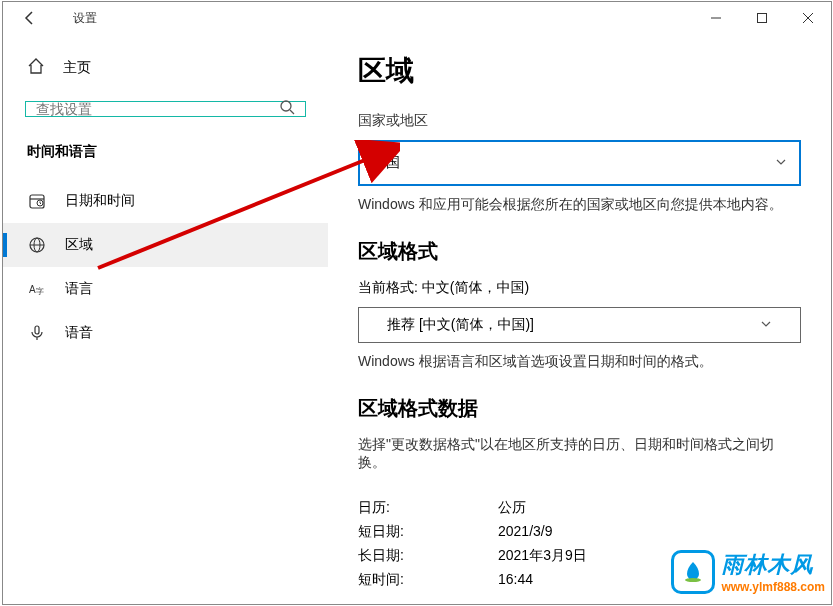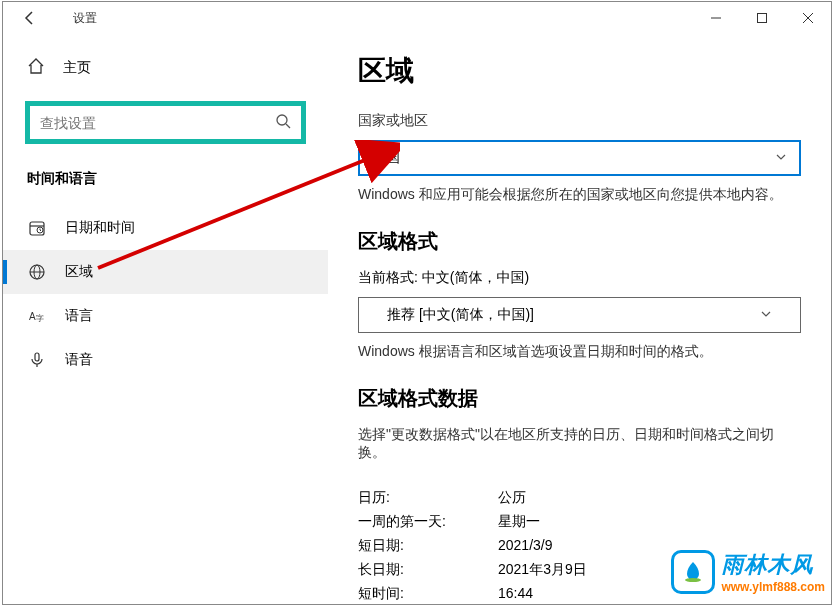--- a/index.html
+++ b/index.html
@@ -12,37 +12,37 @@
     .title-text { margin-left: 28px; font-size: 12px; color: #333; }
     .win-controls { margin-left: auto; display: flex; }
     .win-btn { width: 46px; height: 32px; display: flex; align-items: center; justify-content: center; cursor: pointer; }
     
     .content { display: flex; height: calc(100% - 32px); }
     
     .sidebar { width: 325px; padding: 15px 0 0 0; }
     .home-row { display: flex; align-items: center; padding: 8px 0 8px 24px; cursor: pointer; }
     .home-row span.label { margin-left: 18px; font-size: 14px; }
     
-    .search-box { margin: 14px 22px 18px 22px; height: 43px; border: 5px solid #14b8a6; display: flex; align-items: center; padding: 0 10px; }
+    .search-box { margin: 14px 22px 18px 22px; height: 16px; border: 1px solid #14b8a6; display: flex; align-items: center; padding: 0 10px; }
     .search-box input { border: none; outline: none; flex: 1; font-size: 14px; background: transparent; }
     .search-icon { color: #555; }
     
     .category-title { font-size: 14px; font-weight: 600; padding: 8px 0 18px 24px; }
     
     .nav-item { display: flex; align-items: center; padding: 12px 0 12px 24px; cursor: pointer; position: relative; }
     .nav-item.active::before { content: ""; position: absolute; left: 0; top: 10px; bottom: 10px; width: 4px; background: #0078d4; }
     .nav-item .icon { width: 20px; height: 20px; display: flex; align-items: center; justify-content: center; color: #333; }
     .nav-item .label { margin-left: 18px; font-size: 14px; }
     .nav-item.active { background: #f0f0f0; }
     
     .main { flex: 1; padding: 18px 30px 0 30px; overflow-y: auto; }
     .page-title { font-size: 28px; font-weight: 600; margin-bottom: 22px; }
     
     .section-label { font-size: 14px; color: #333; margin-bottom: 10px; }
-    .dropdown { border: 2px solid #0078d4; height: 36px; display: flex; align-items: center; padding: 0 12px; margin-bottom: 10px; cursor: pointer; }
+    .dropdown { border: 2px solid #0078d4; height: 46px; display: flex; align-items: center; padding: 0 12px; margin-bottom: 10px; cursor: pointer; }
     .dropdown2 { border: 1px solid #666; height: 36px; display: flex; align-items: center; padding: 0 28px; margin-bottom: 10px; cursor: pointer; }
     .dropdown .val, .dropdown2 .val { flex: 1; font-size: 14px; }
     .chev { color: #555; }
     
     .desc { font-size: 14px; color: #333; margin-bottom: 24px; }
     .section-title { font-size: 20px; font-weight: 600; margin-bottom: 14px; }
     .current-fmt { font-size: 14px; margin-bottom: 10px; }
     
     .data-row { display: flex; font-size: 14px; padding: 3px 0; }
     .data-row .k { width: 140px; }
@@ -176,24 +176,20 @@
       <div class="desc">Windows 根据语言和区域首选项设置日期和时间的格式。</div>
 
       <div class="section-title">区域格式数据</div>
       <div class="desc">选择"更改数据格式"以在地区所支持的日历、日期和时间格式之间切换。</div>
 
       <div class="data-row">
           <span class="k">日历:</span>
           <span class="v">公历</span>
         </div>
       <div class="data-row">
-          <span class="k">一周的第一天:</span>
-          <span class="v">星期一</span>
-        </div>
-      <div class="data-row">
           <span class="k">短日期:</span>
           <span class="v">2021/3/9</span>
         </div>
       <div class="data-row">
           <span class="k">长日期:</span>
           <span class="v">2021年3月9日</span>
         </div>
       <div class="data-row">
           <span class="k">短时间:</span>
           <span class="v">16:44</span>

